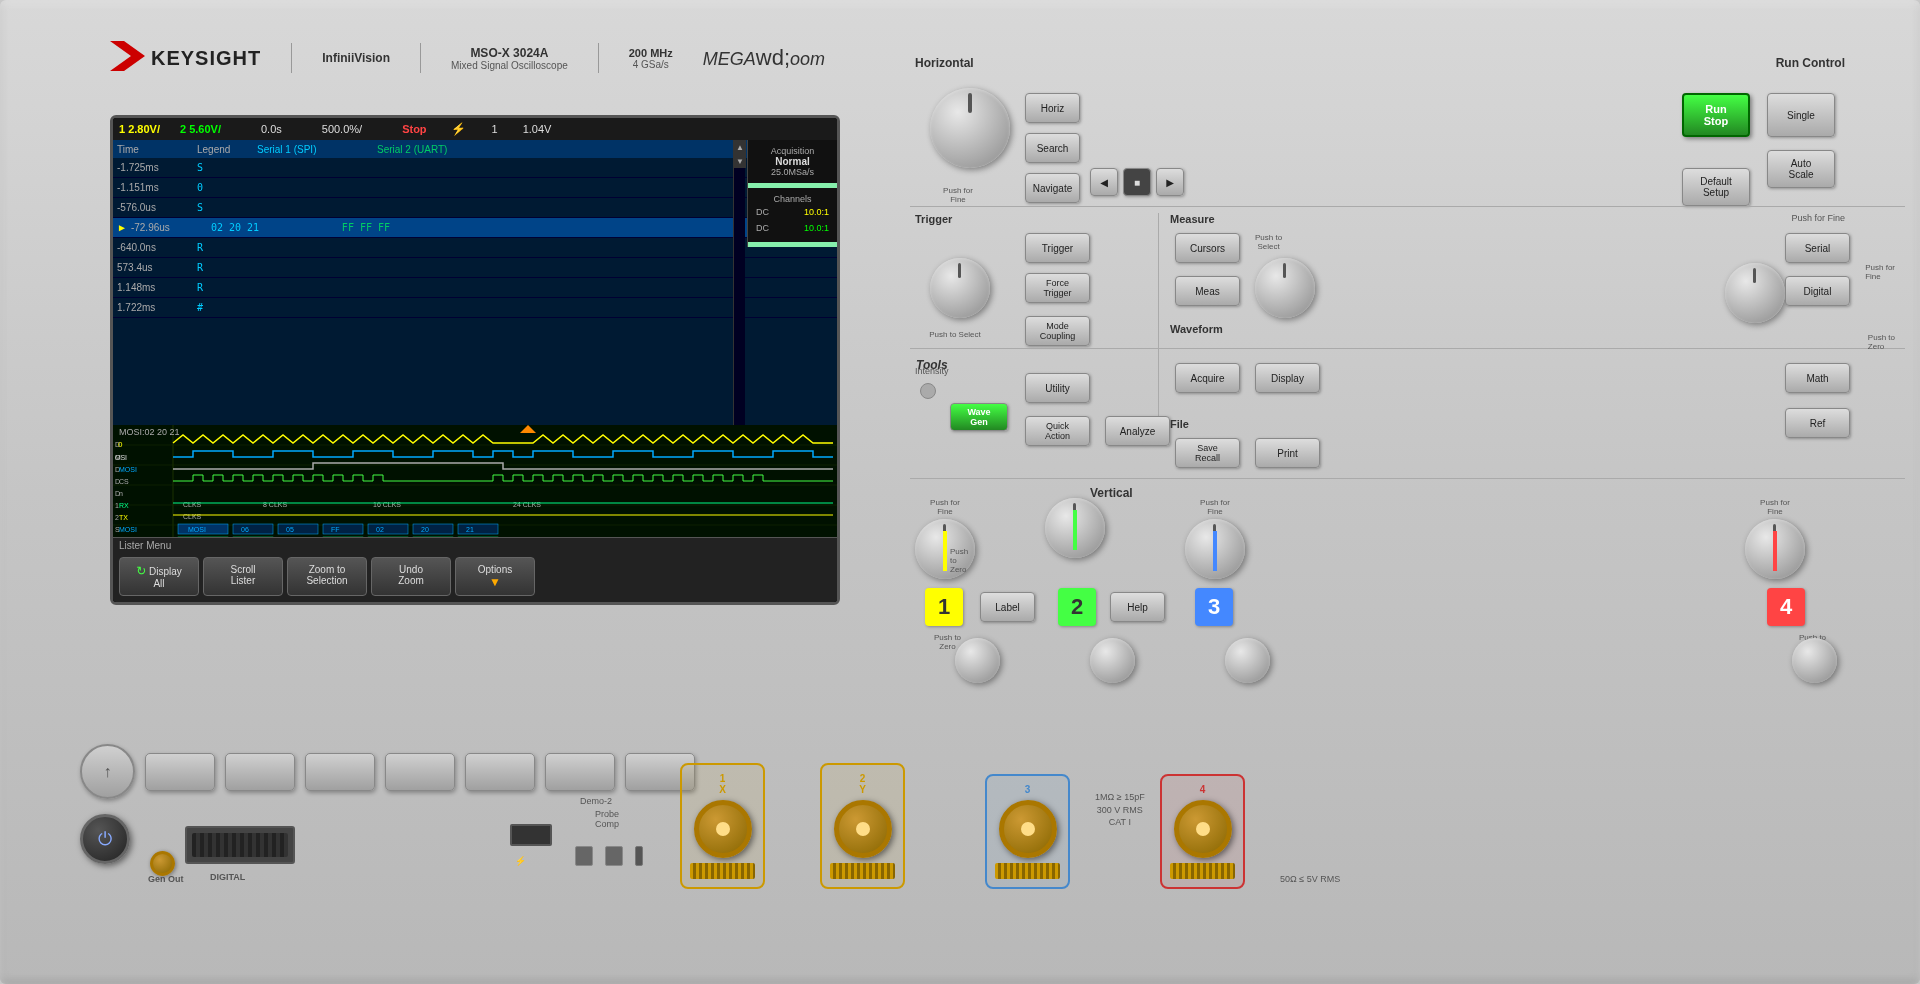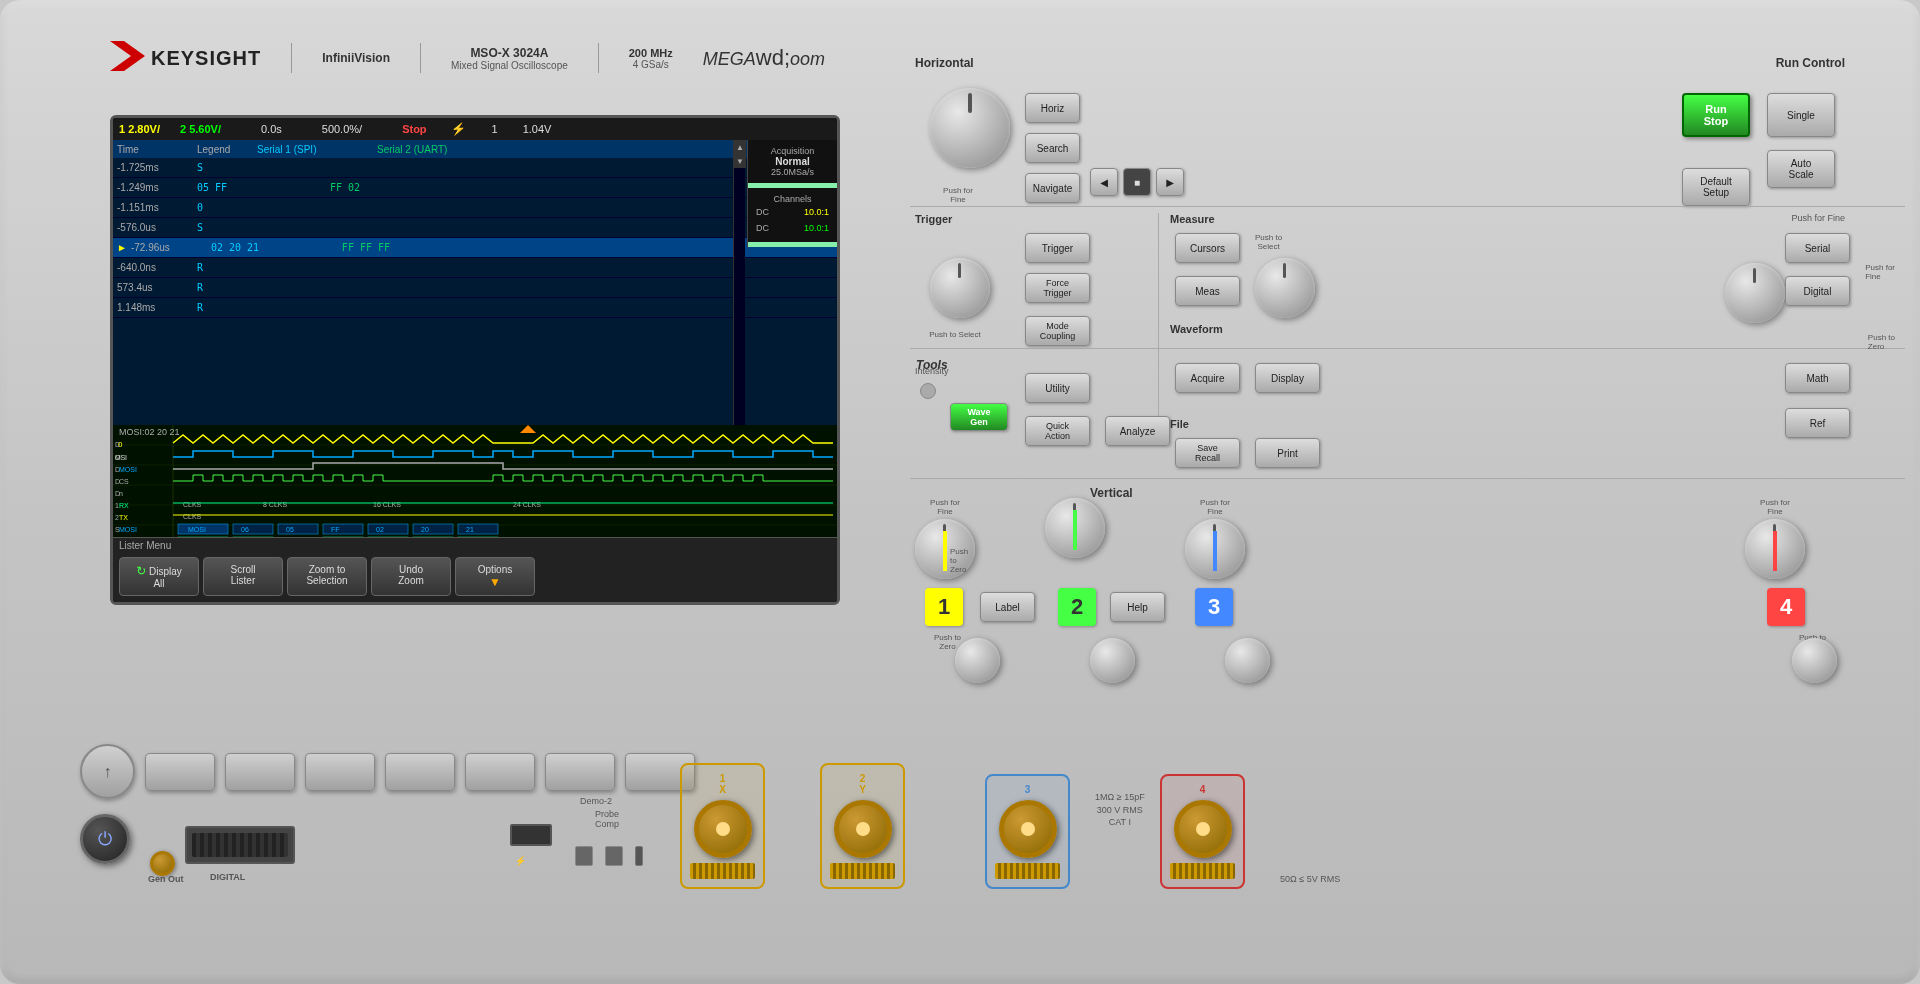--- a/index.html
+++ b/index.html
@@ -10,21 +10,21 @@
       font-family: Arial, sans-serif;
       overflow: hidden;
       position: relative;
     }
 
     
     .osc-body {
       width: 1920px;
       height: 984px;
       background: linear-gradient(180deg, #d8d8d8 0%, #c5c5c5 50%, #b8b8b8 100%);
-      border-radius: 20px;
+      border-radius: 6px;
       position: relative;
       box-shadow: inset 0 2px 8px rgba(255,255,255,0.5), inset 0 -2px 8px rgba(0,0,0,0.2);
       padding-left: 12px;
     }
 
     
     .brand-bar {
       position: absolute;
       top: 38px;
       left: 110px;
@@ -413,27 +413,20 @@
         <span class="lister-col-s1">Serial 1 (SPI)</span>
         <span class="lister-col-s2">Serial 2 (UART)</span>
       </div>
 
       <div class="lister-rows">
         <div class="lister-row">
           <span class="time-col">-1.725ms</span>
           <div class="data-col"><span class="s1-data">S</span></div>
         </div>
         <div class="lister-row">
-          <span class="time-col">-1.249ms</span>
-          <div class="data-col">
-            <span class="s1-data">05 FF</span>
-            <span class="s2-data" style="margin-left:100px;">FF 02</span>
-          </div>
-        </div>
-        <div class="lister-row">
           <span class="time-col">-1.151ms</span>
           <div class="data-col"><span class="s1-data">0</span></div>
         </div>
         <div class="lister-row">
           <span class="time-col">-576.0us</span>
           <div class="data-col"><span class="s1-data">S</span></div>
         </div>
         <div class="lister-row selected">
           <span class="lister-row-marker">►</span>
           <span class="time-col">-72.96us</span>
@@ -446,20 +439,24 @@
           <span class="time-col">-640.0ns</span>
           <div class="data-col"><span class="s1-data">R</span></div>
         </div>
         <div class="lister-row">
           <span class="time-col">573.4us</span>
           <div class="data-col"><span class="s1-data">R</span></div>
         </div>
         <div class="lister-row">
           <span class="time-col">1.148ms</span>
           <div class="data-col"><span class="s1-data">R</span></div>
+        </div>
+        <div class="lister-row">
+          <span class="time-col">1.722ms</span>
+          <div class="data-col"><span class="s1-data">#</span></div>
         </div>
       </div>
     </div>
 
     <div class="lister-scroll">
       <div class="scroll-up-btn">▲</div>
       <div class="scroll-track"></div>
       <div class="scroll-down-btn">▼</div>
     </div>
 

